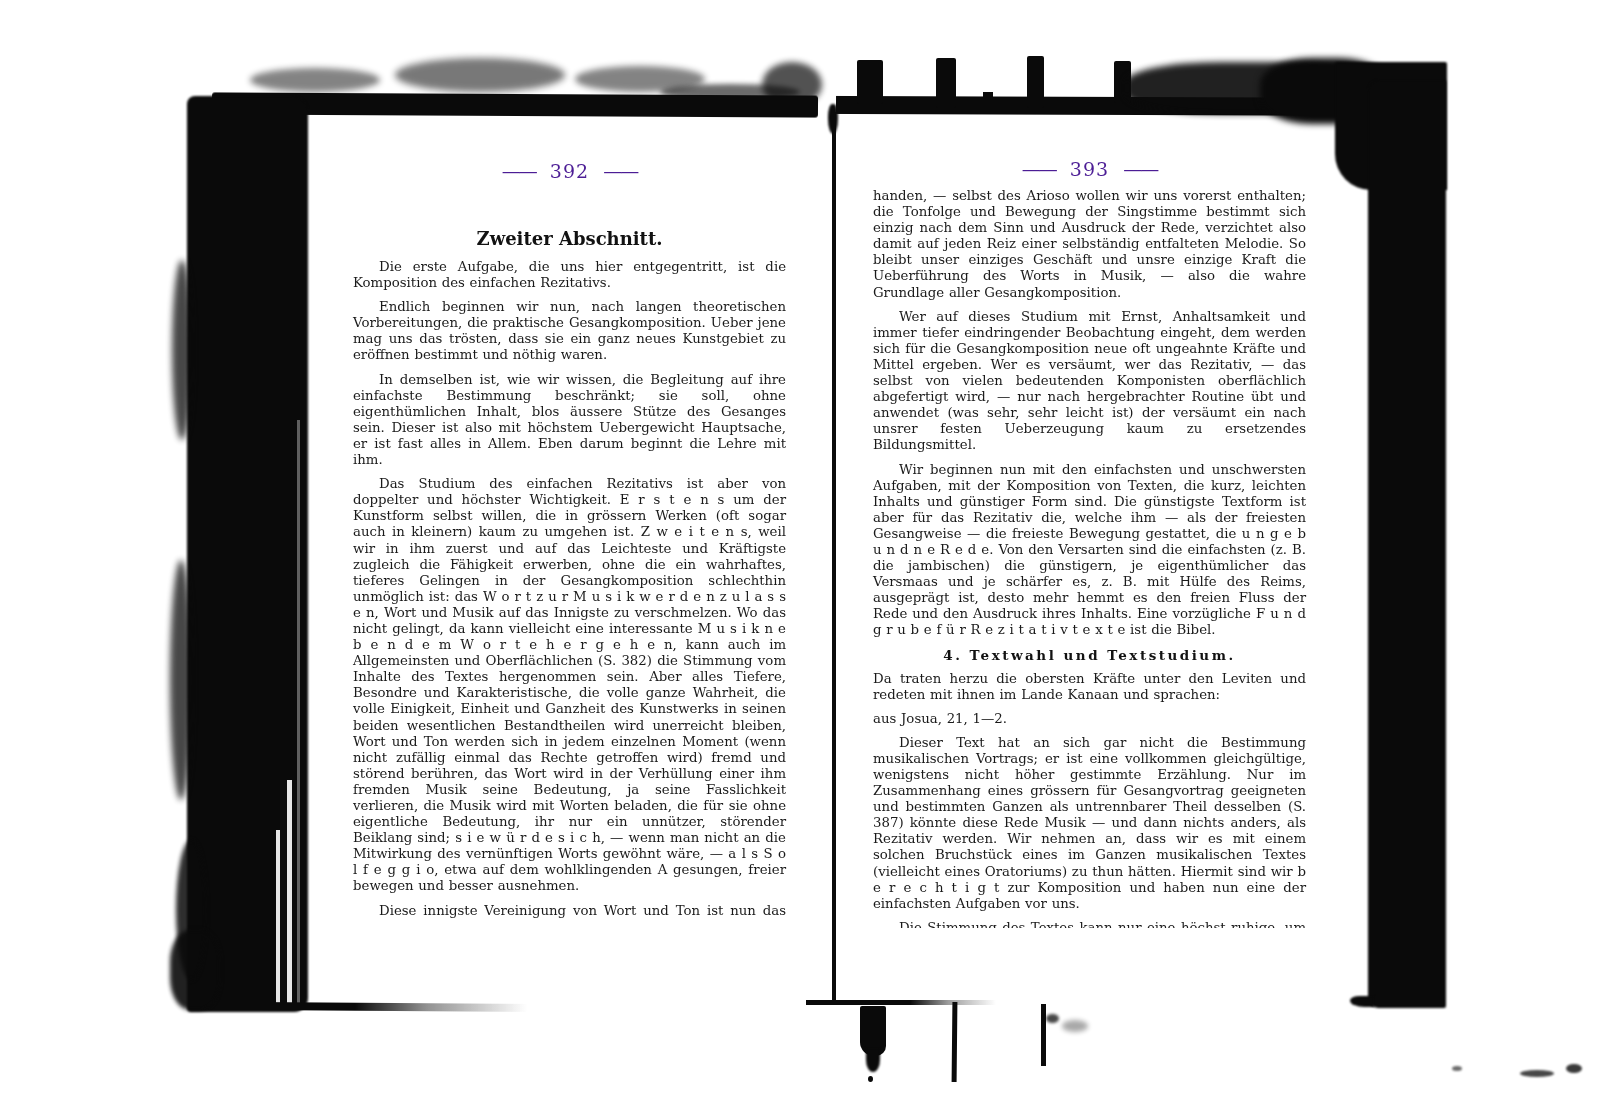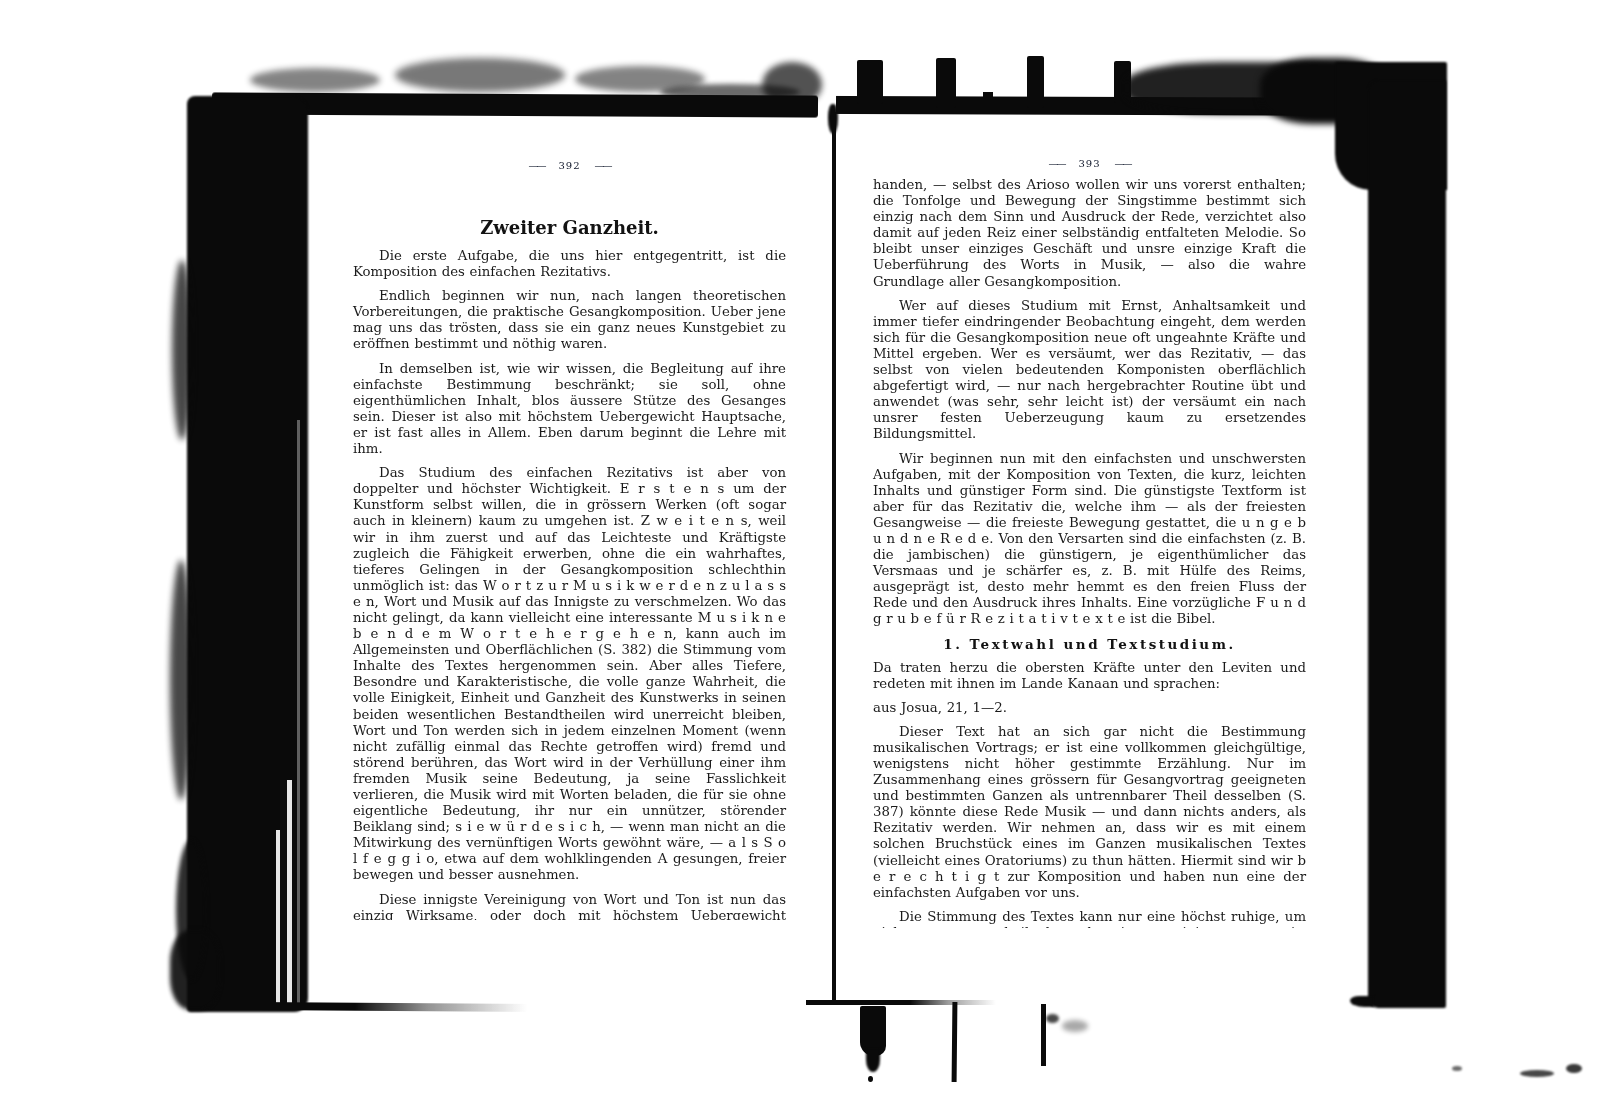--- a/index.html
+++ b/index.html
@@ -10,21 +10,21 @@
     color:#191919;
   }
   
   .blob{position:absolute;background:#0a0a0a;}
   .wstreak{position:absolute;background:#ffffff;}
   
   .page{position:absolute;z-index:2;}
   .page-left{left:345px;top:160px;width:449px;height:760px;overflow:hidden;}
   .page-right{left:865px;top:158px;width:449px;height:770px;overflow:hidden;}
   .pagehead{
-    text-align:center;font-size:10px;letter-spacing:1px;color:#0f172a;
+    text-align:center;font-size:19px;letter-spacing:1px;color:#4c1d95;
   }
   .page-left .pagehead{margin-bottom:46px;}
   .page-right .pagehead{margin-bottom:8px;}
   .pagehead .dash{letter-spacing:-2px;}
   .pagehead .num{padding:0 14px;}
   .chap-title{
     text-align:center;font-weight:bold;font-size:18px;margin:0 0 10px 0;color:#121212;
   }
   .chap-sub{
     text-align:center;font-weight:bold;font-size:13.5px;letter-spacing:3px;
@@ -96,37 +96,37 @@
 
   <div class="blob" style="left:1452px;top:1066px;width:10px;height:5px;opacity:.6;filter:blur(1px);border-radius:50%;"></div>
   <div class="blob" style="left:1520px;top:1070px;width:34px;height:7px;opacity:.75;filter:blur(1px);border-radius:50%;"></div>
   <div class="blob" style="left:1566px;top:1064px;width:16px;height:9px;opacity:.8;filter:blur(1px);border-radius:50%;"></div>
 </div>
 
 <div class="page page-left">
   <div class="pagehead">
     <span class="dash">——</span><span class="num">392</span><span class="dash">——</span>
   </div>
-  <h1 class="chap-title">Zweiter Ganzheit.</h1>
+  <h1 class="chap-title">Zweiter Abschnitt.</h1>
   <div class="body-text">
     <p>Die erste Aufgabe, die uns hier entgegentritt, ist die Komposition des einfachen Rezitativs.</p>
     <p>Endlich beginnen wir nun, nach langen theoretischen Vorbereitungen, die praktische Gesangkomposition. Ueber jene mag uns das trösten, dass sie ein ganz neues Kunstgebiet zu eröffnen bestimmt und nöthig waren.</p>
     <p>In demselben ist, wie wir wissen, die Begleitung auf ihre einfachste Bestimmung beschränkt; sie soll, ohne eigenthümlichen Inhalt, blos äussere Stütze des Gesanges sein. Dieser ist also mit höchstem Uebergewicht Hauptsache, er ist fast alles in Allem. Eben darum beginnt die Lehre mit ihm.</p>
     <p>Das Studium des einfachen Rezitativs ist aber von doppelter und höchster Wichtigkeit. E r s t e n s um der Kunstform selbst willen, die in grössern Werken (oft sogar auch in kleinern) kaum zu umgehen ist. Z w e i t e n s, weil wir in ihm zuerst und auf das Leichteste und Kräftigste zugleich die Fähigkeit erwerben, ohne die ein wahrhaftes, tieferes Gelingen in der Gesangkomposition schlechthin unmöglich ist: das W o r t z u r M u s i k w e r d e n z u l a s s e n, Wort und Musik auf das Innigste zu verschmelzen. Wo das nicht gelingt, da kann vielleicht eine interessante M u s i k n e b e n d e m W o r t e h e r g e h e n, kann auch im Allgemeinsten und Oberflächlichen (S. 382) die Stimmung vom Inhalte des Textes hergenommen sein. Aber alles Tiefere, Besondre und Karakteristische, die volle ganze Wahrheit, die volle Einigkeit, Einheit und Ganzheit des Kunstwerks in seinen beiden wesentlichen Bestandtheilen wird unerreicht bleiben, Wort und Ton werden sich in jedem einzelnen Moment (wenn nicht zufällig einmal das Rechte getroffen wird) fremd und störend berühren, das Wort wird in der Verhüllung einer ihm fremden Musik seine Bedeutung, ja seine Fasslichkeit verlieren, die Musik wird mit Worten beladen, die für sie ohne eigentliche Bedeutung, ihr nur ein unnützer, störender Beiklang sind; s i e w ü r d e s i c h, — wenn man nicht an die Mitwirkung des vernünftigen Worts gewöhnt wäre, — a l s S o l f e g g i o, etwa auf dem wohlklingenden A gesungen, freier bewegen und besser ausnehmen.</p>
     <p>Diese innigste Vereinigung von Wort und Ton ist nun das einzig Wirksame, oder doch mit höchstem Uebergewicht Vorwaltende im einfachen Rezitativ. Die Begleitung ist, wie gesagt, im höchsten Grade untergeordnet; eine festausgebildete Musikform ist nicht vor-</p>
   </div>
 </div>
 
 <div class="page page-right">
   <div class="pagehead">
     <span class="dash">——</span><span class="num">393</span><span class="dash">——</span>
   </div>
   <div class="body-text">
     <p class="noindent">handen, — selbst des Arioso wollen wir uns vorerst enthalten; die Tonfolge und Bewegung der Singstimme bestimmt sich einzig nach dem Sinn und Ausdruck der Rede, verzichtet also damit auf jeden Reiz einer selbständig entfalteten Melodie. So bleibt unser einziges Geschäft und unsre einzige Kraft die Ueberführung des Worts in Musik, — also die wahre Grundlage aller Gesangkomposition.</p>
     <p>Wer auf dieses Studium mit Ernst, Anhaltsamkeit und immer tiefer eindringender Beobachtung eingeht, dem werden sich für die Gesangkomposition neue oft ungeahnte Kräfte und Mittel ergeben. Wer es versäumt, wer das Rezitativ, — das selbst von vielen bedeutenden Komponisten oberflächlich abgefertigt wird, — nur nach hergebrachter Routine übt und anwendet (was sehr, sehr leicht ist) der versäumt ein nach unsrer festen Ueberzeugung kaum zu ersetzendes Bildungsmittel.</p>
     <p>Wir beginnen nun mit den einfachsten und unschwersten Aufgaben, mit der Komposition von Texten, die kurz, leichten Inhalts und günstiger Form sind. Die günstigste Textform ist aber für das Rezitativ die, welche ihm — als der freiesten Gesangweise — die freieste Bewegung gestattet, die u n g e b u n d n e R e d e. Von den Versarten sind die einfachsten (z. B. die jambischen) die günstigern, je eigenthümlicher das Versmaas und je schärfer es, z. B. mit Hülfe des Reims, ausgeprägt ist, desto mehr hemmt es den freien Fluss der Rede und den Ausdruck ihres Inhalts. Eine vorzügliche F u n d g r u b e f ü r R e z i t a t i v t e x t e ist die Bibel.</p>
-    <div class="sec-title">1. Textwahl und Textstudium.</div>
+    <div class="sec-title">4. Textwahl und Textstudium.</div>
     <p class="quote">Da traten herzu die obersten Kräfte unter den Leviten und redeten mit ihnen im Lande Kanaan und sprachen:</p>
     <p class="noindent">aus Josua, 21, 1—2.</p>
     <p>Dieser Text hat an sich gar nicht die Bestimmung musikalischen Vortrags; er ist eine vollkommen gleichgültige, wenigstens nicht höher gestimmte Erzählung. Nur im Zusammenhang eines grössern für Gesangvortrag geeigneten und bestimmten Ganzen als untrennbarer Theil desselben (S. 387) könnte diese Rede Musik — und dann nichts anders, als Rezitativ werden. Wir nehmen an, dass wir es mit einem solchen Bruchstück eines im Ganzen musikalischen Textes (vielleicht eines Oratoriums) zu thun hätten. Hiermit sind wir b e r e c h t i g t zur Komposition und haben nun eine der einfachsten Aufgaben vor uns.</p>
     <p>Die Stimmung des Textes kann nur eine höchst ruhige, um nicht zu sagen untheilnehmende sein; nur einigermassen tritt eine gewisse Spannung oder Erhebung in sie, da wir auf die Rede der „obersten Väter,“ als auf etwas Wichtigeres, hingewiesen werden.</p>
   </div>
 </div>
 
 </body></html>

